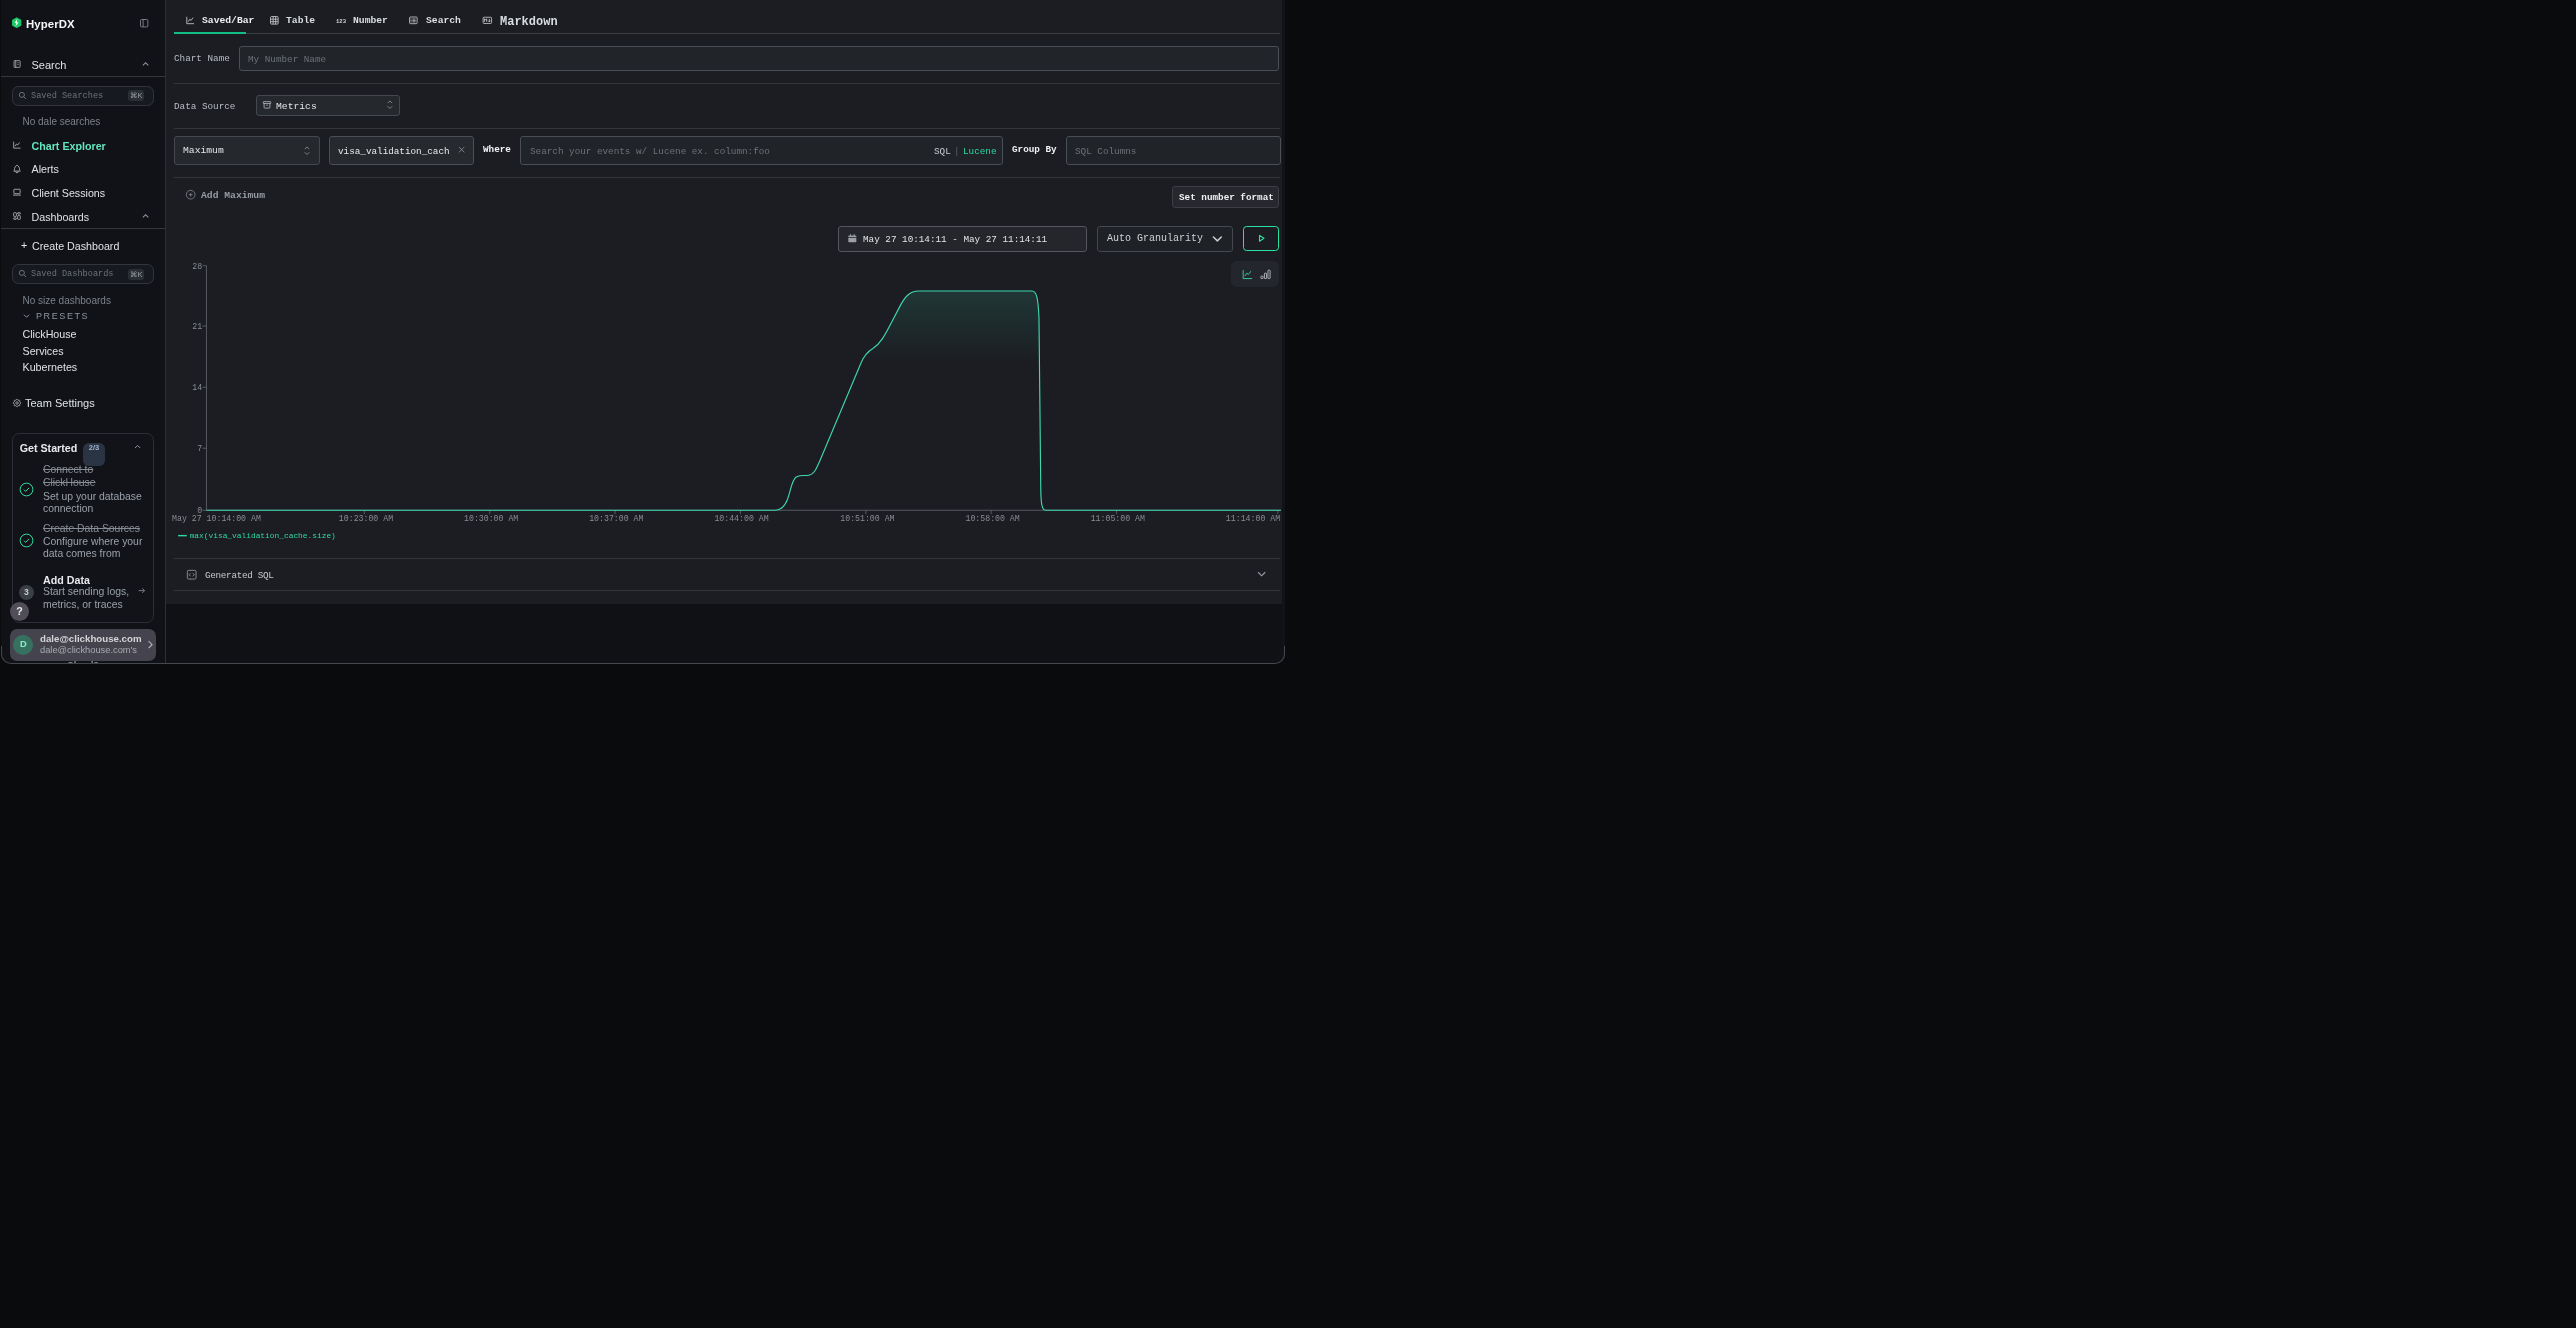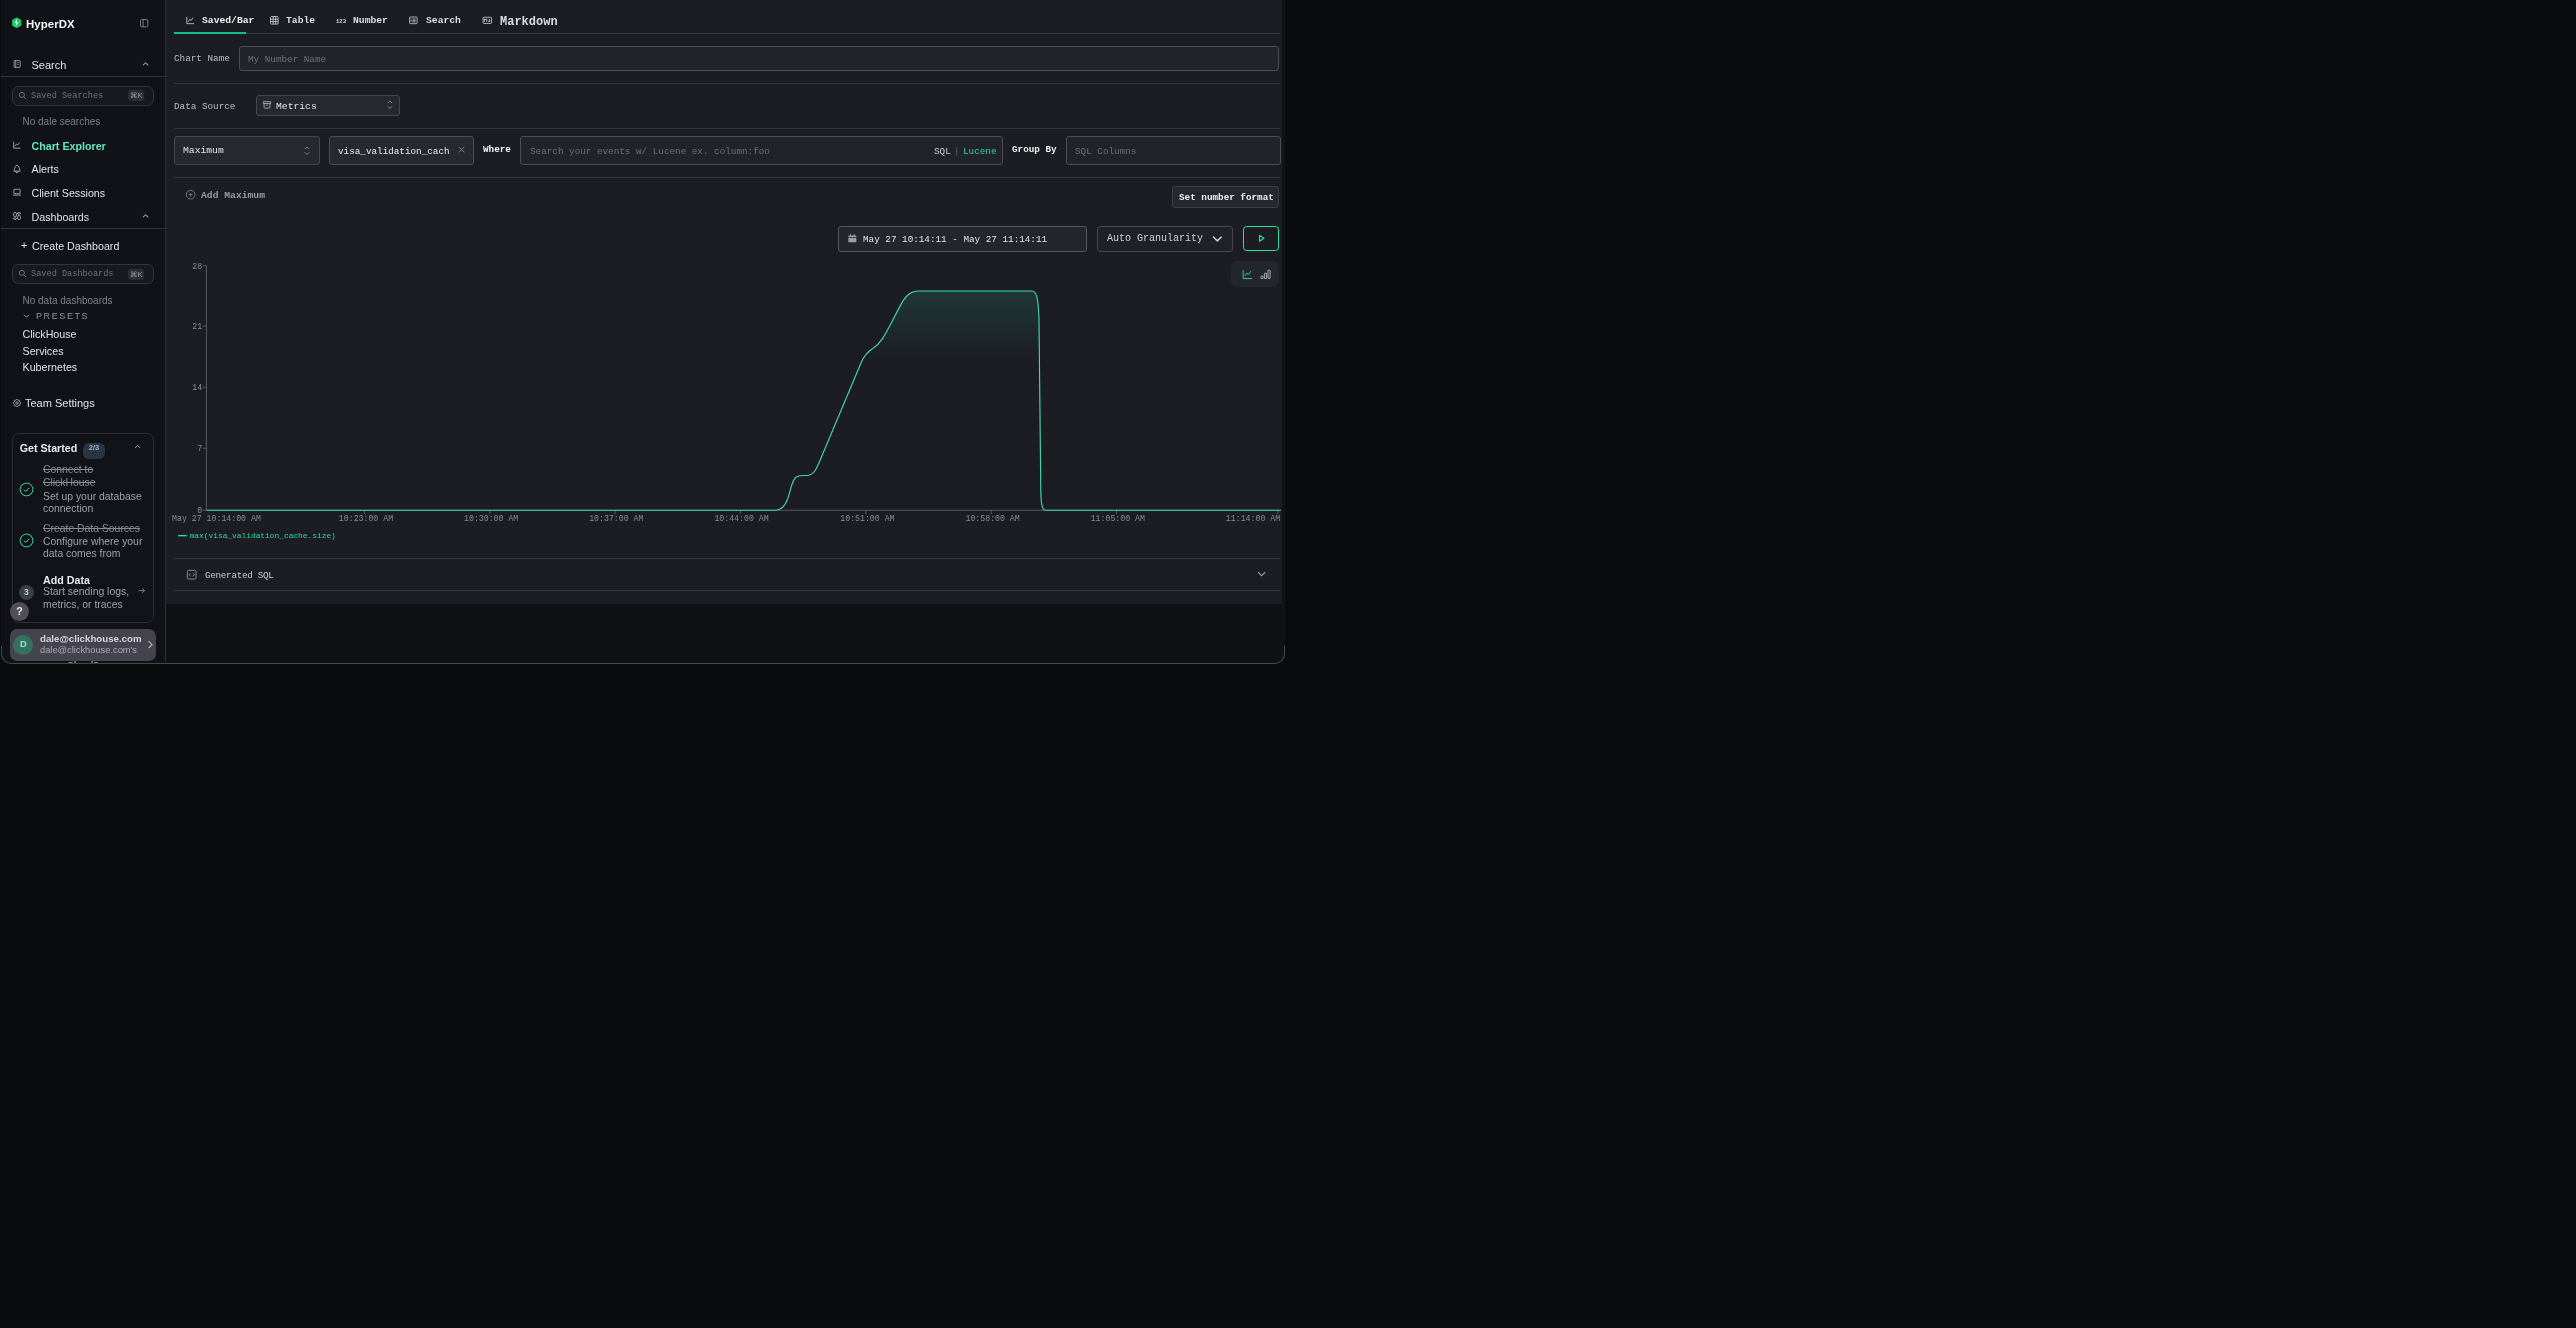--- a/index.html
+++ b/index.html
@@ -80,37 +80,37 @@
 <div class="abs" style="left:21px;top:239px;font-size:10.7px;color:#e6e8eb">+</div>
 <div class="abs navtxt" style="left:32px;top:240px">Create Dashboard</div>
 <div class="abs" style="left:11.8px;top:264px;width:142px;height:20px;background:#171920;border:0.7px solid #32353b;border-radius:6.4px"></div>
 <svg class="abs" style="left:18px;top:269px" width="9.3" height="9.3" viewBox="0 0 24 24" fill="none" stroke="#858b93" stroke-width="2">
         <circle cx="10" cy="10" r="6.5"></circle>
         <path d="M15 15l5.5 5.5"></path>
       </svg>
 <div class="abs mono" style="left:31px;top:269px;font-size:8.6px;color:#6c717a">Saved Dashboards</div>
 <div class="abs" style="left:128px;top:269px;width:15.7px;height:10.7px;background:#2b2e34;border-radius:2.9px"></div>
 <div class="abs" style="left:130px;top:270px;font-size:7.5px;color:#9aa0a8">⌘K</div>
-<div class="abs dim" style="left:22.5px;top:295px;font-size:10px">No data dashboards</div>
+<div class="abs dim" style="left:22.5px;top:295px;font-size:10px">No size dashboards</div>
 <svg class="abs" style="left:23px;top:313px" width="7.2" height="5.7" viewBox="0 0 12 10" fill="none" stroke="#8f97a3" stroke-width="1.7">
         <path d="M1.5 3L6 7.5L10.5 3"></path>
       </svg>
 <div class="abs" style="left:36px;top:311px;font-size:9px;letter-spacing:1.6px;color:#8f97a3">PRESETS</div>
 <div class="abs navtxt" style="left:22.5px;top:328px">ClickHouse</div>
 <div class="abs navtxt" style="left:22.5px;top:345px">Services</div>
 <div class="abs navtxt" style="left:22.5px;top:361px">Kubernetes</div>
 <svg class="abs" style="left:11.8px;top:398px" width="10" height="10" viewBox="0 0 24 24" fill="none" stroke="#ced2d6" stroke-width="1.6">
         <path d="M10.325 4.317c.426-1.756 2.924-1.756 3.35 0a1.724 1.724 0 0 0 2.573 1.066c1.543-.94 3.31.826 2.37 2.37a1.724 1.724 0 0 0 1.065 2.572c1.756.426 1.756 2.924 0 3.35a1.724 1.724 0 0 0-1.066 2.573c.94 1.543-.826 3.31-2.37 2.37a1.724 1.724 0 0 0-2.572 1.065c-.426 1.756-2.924 1.756-3.35 0a1.724 1.724 0 0 0-2.573-1.066c-1.543.94-3.31-.826-2.37-2.37a1.724 1.724 0 0 0-1.065-2.572c-1.756-.426-1.756-2.924 0-3.35a1.724 1.724 0 0 0 1.066-2.573c-.94-1.543.826-3.31 2.37-2.37c1 .608 2.296.07 2.572-1.065z"></path>
         <circle cx="12" cy="12" r="3"></circle>
       </svg>
 <div class="abs navtxt" style="left:25px;top:397px;font-size:11px">Team Settings</div>
 
 <div class="abs" style="left:11.8px;top:433px;width:142px;height:190px;background:#121319;border:0.7px solid #2c2f35;border-radius:7.2px"></div>
 <div class="abs" style="left:19.7px;top:442px;font-size:10.7px;font-weight:bold;color:#e8eaed">Get Started</div>
-<div class="abs" style="left:83px;top:443px;width:22px;height:16px;background:#2b3442;border-radius:5.7px;text-align:center;font-size:7.5px;font-weight:bold;color:#9fb3d2;line-height:10.4px">2/3</div>
+<div class="abs" style="left:83px;top:443px;width:22px;height:23px;background:#2b3442;border-radius:5.7px;text-align:center;font-size:7.5px;font-weight:bold;color:#9fb3d2;line-height:10.4px">2/3</div>
 <svg class="abs" style="left:134px;top:444px" width="7.2" height="5.7" viewBox="0 0 12 10" fill="none" stroke="#9298a0" stroke-width="1.7">
         <path d="M1.5 7L6 2.5L10.5 7"></path>
       </svg>
 <svg class="abs" style="left:19px;top:482px" width="15" height="15" viewBox="0 0 24 24" fill="none" stroke="#2ed9a0" stroke-width="1.6">
         <circle cx="12" cy="12" r="10.2"></circle>
         <path d="M7.8 12.2l2.8 2.8l5.6-5.6"></path>
       </svg>
 <div class="abs" style="left:43px;top:464px;font-size:10.4px;color:#878d96;text-decoration:line-through">Connect to</div>
 <div class="abs" style="left:43px;top:477px;font-size:10.4px;color:#878d96;text-decoration:line-through">ClickHouse</div>
 <div class="abs" style="left:43px;top:491px;font-size:10.4px;color:#9aa1aa">Set up your database</div>

